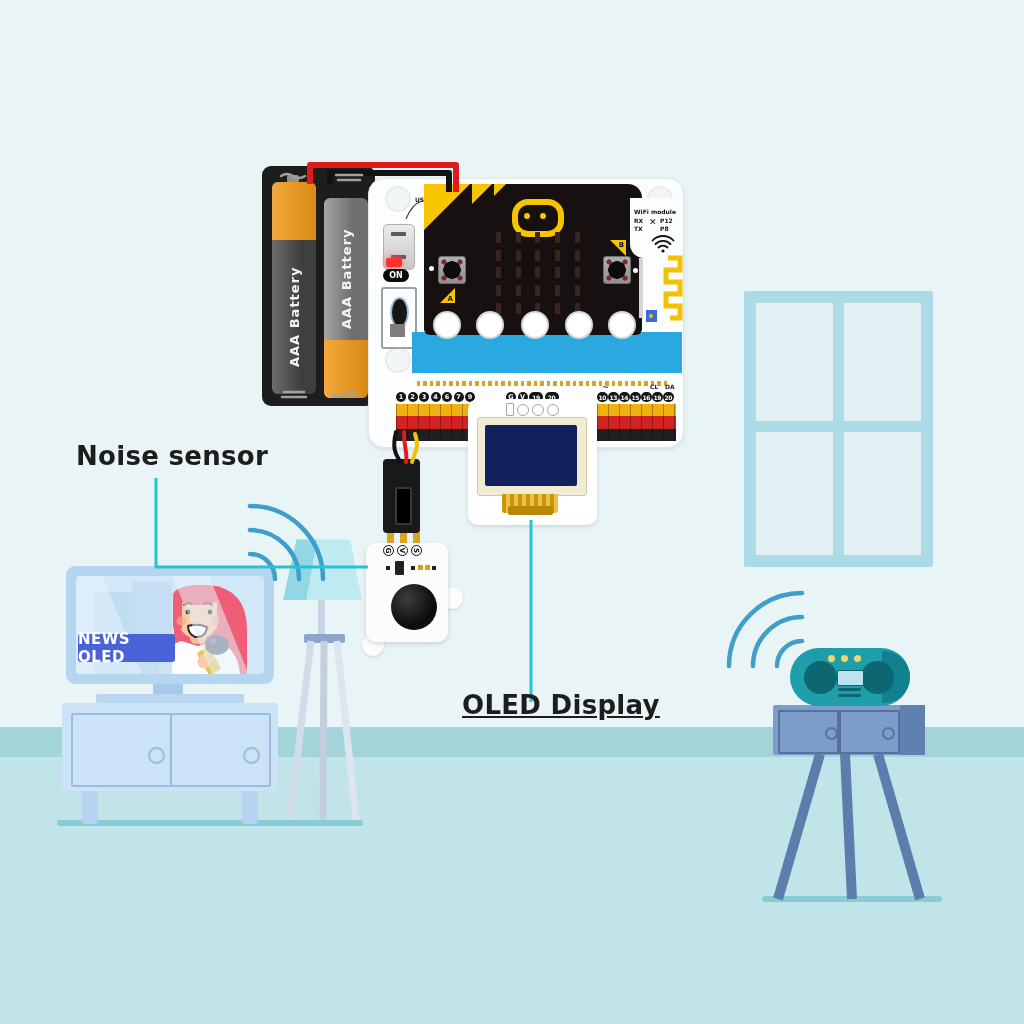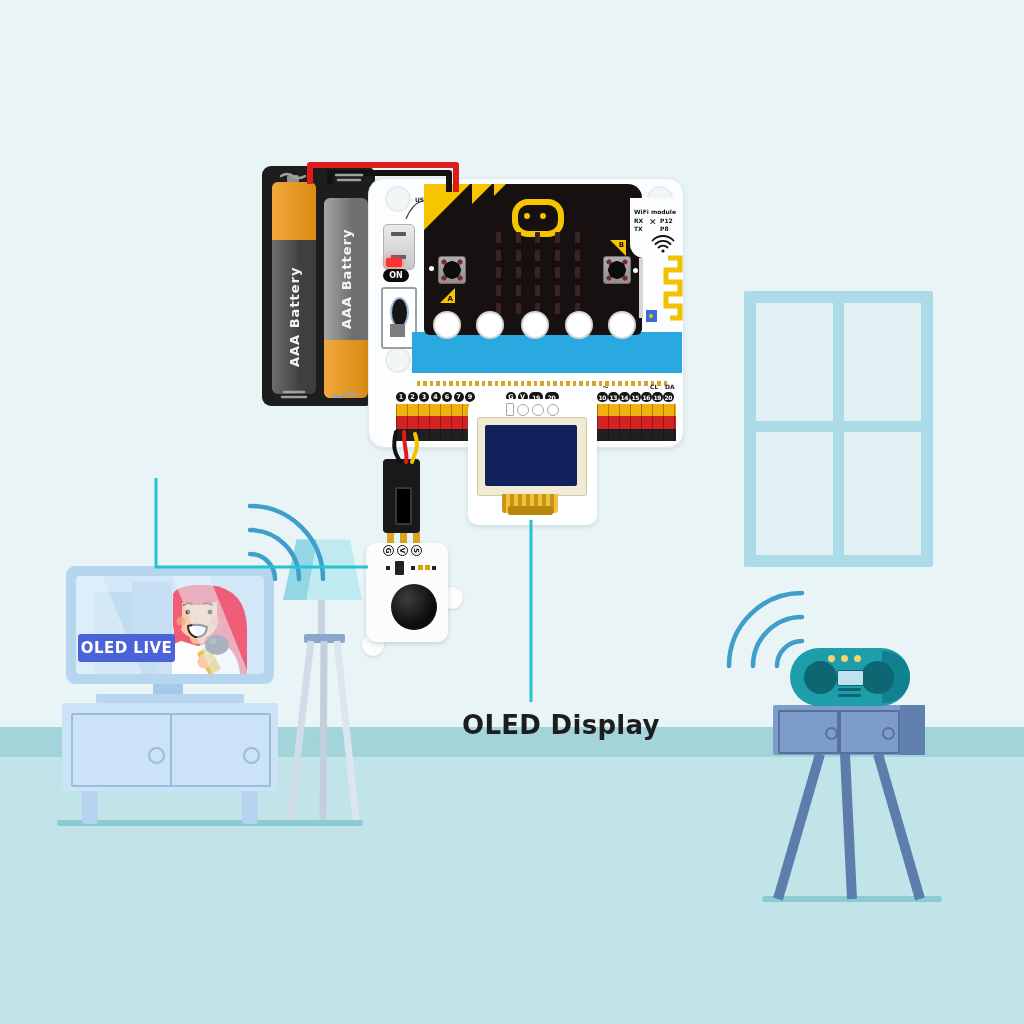--- a/index.html
+++ b/index.html
@@ -177,21 +177,21 @@
       <path d="M112,50 Q122,47 131,51 Q130,62 119,61 Q112,58 112,50 Z" fill="#ffffff" stroke="#3a2730" stroke-width="2" stroke-linejoin="round"></path>
       <g transform="rotate(-30 133 85)">
         <rect x="126" y="72" width="14" height="26" rx="3" fill="#eac34f"></rect>
         <rect x="128" y="76" width="10" height="3" fill="#f7dc8a"></rect>
         <rect x="128" y="83" width="10" height="3" fill="#f7dc8a"></rect>
       </g>
       <circle cx="128" cy="86" r="6.5" fill="#f9cba6"></circle>
       <ellipse cx="141" cy="69" rx="12" ry="10" fill="#5c6573"></ellipse>
       <ellipse cx="137" cy="65" rx="4" ry="3" fill="#76809c" opacity=".9"></ellipse>
     </svg>
-    <div class="badge">OLED LIVE</div>
+    <div class="badge">NEWS OLED</div>
   </div>
 
   <div class="abs lamp-pole z2"></div>
   <div class="abs lamp-collar z2"></div>
   <div class="abs lamp-shade z2"></div>
 
   <div class="abs stand z2">
     <div class="stand-side"></div>
     <div class="stand-door" style="left:5px;"></div>
     <div class="stand-door" style="left:66px;"></div>
@@ -413,15 +413,16 @@
     </g>
     <g fill="none" stroke="#3e9fcb" stroke-width="4.5" stroke-linecap="round">
       <path d="M802,641 A25,25 0 0 0 777,666"></path>
       <path d="M802,617 A49,49 0 0 0 753,666"></path>
       <path d="M802,593 A73,73 0 0 0 729,666"></path>
     </g>
     <path d="M156,478 V567 H368" stroke="#25c2d4" stroke-width="3" fill="none"></path>
     <path d="M531,520 V702" stroke="#25c2d4" stroke-width="3" fill="none"></path>
   </svg>
 
-  <div class="abs calloutlbl z50" style="left:462px;top:710px;">OLED Display</div>
+  <div class="abs calloutlbl z50" style="left:76px;top:441px;">Noise sensor</div>
+  <div class="abs calloutlbl z50" style="left:462px;top:690px;text-decoration:underline;">OLED Display</div>
 
 </div>
 
 </body></html>

